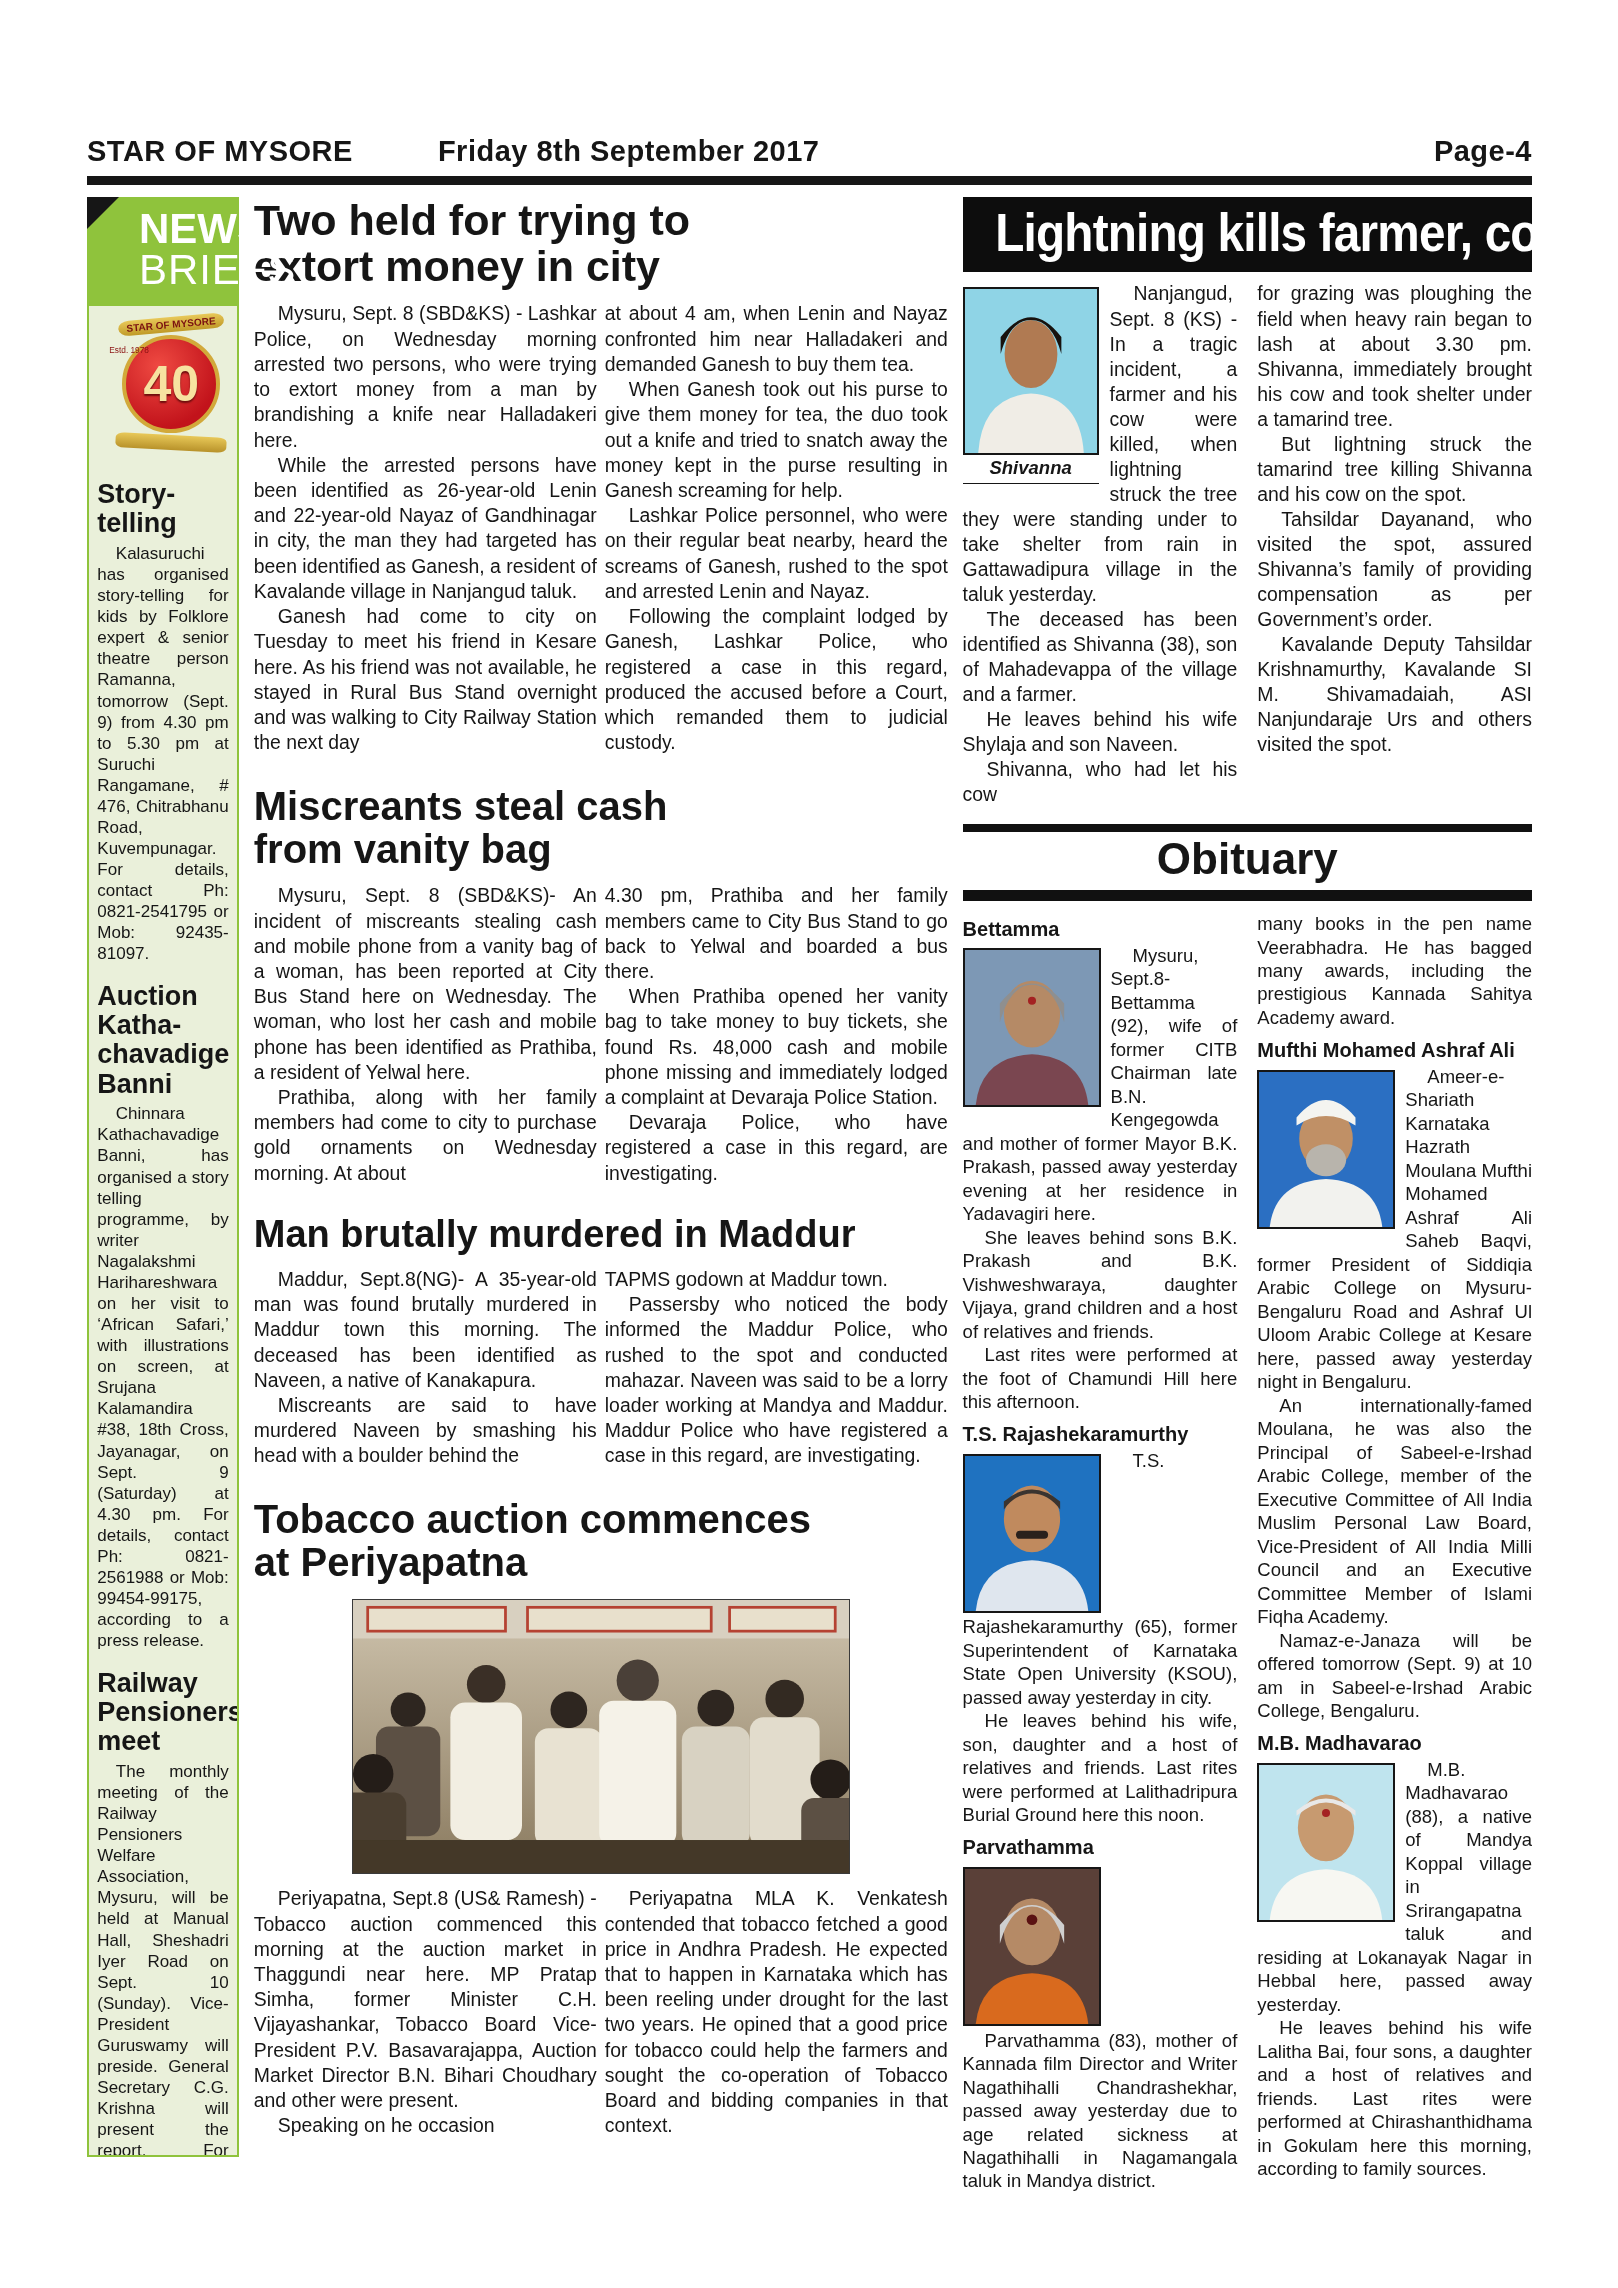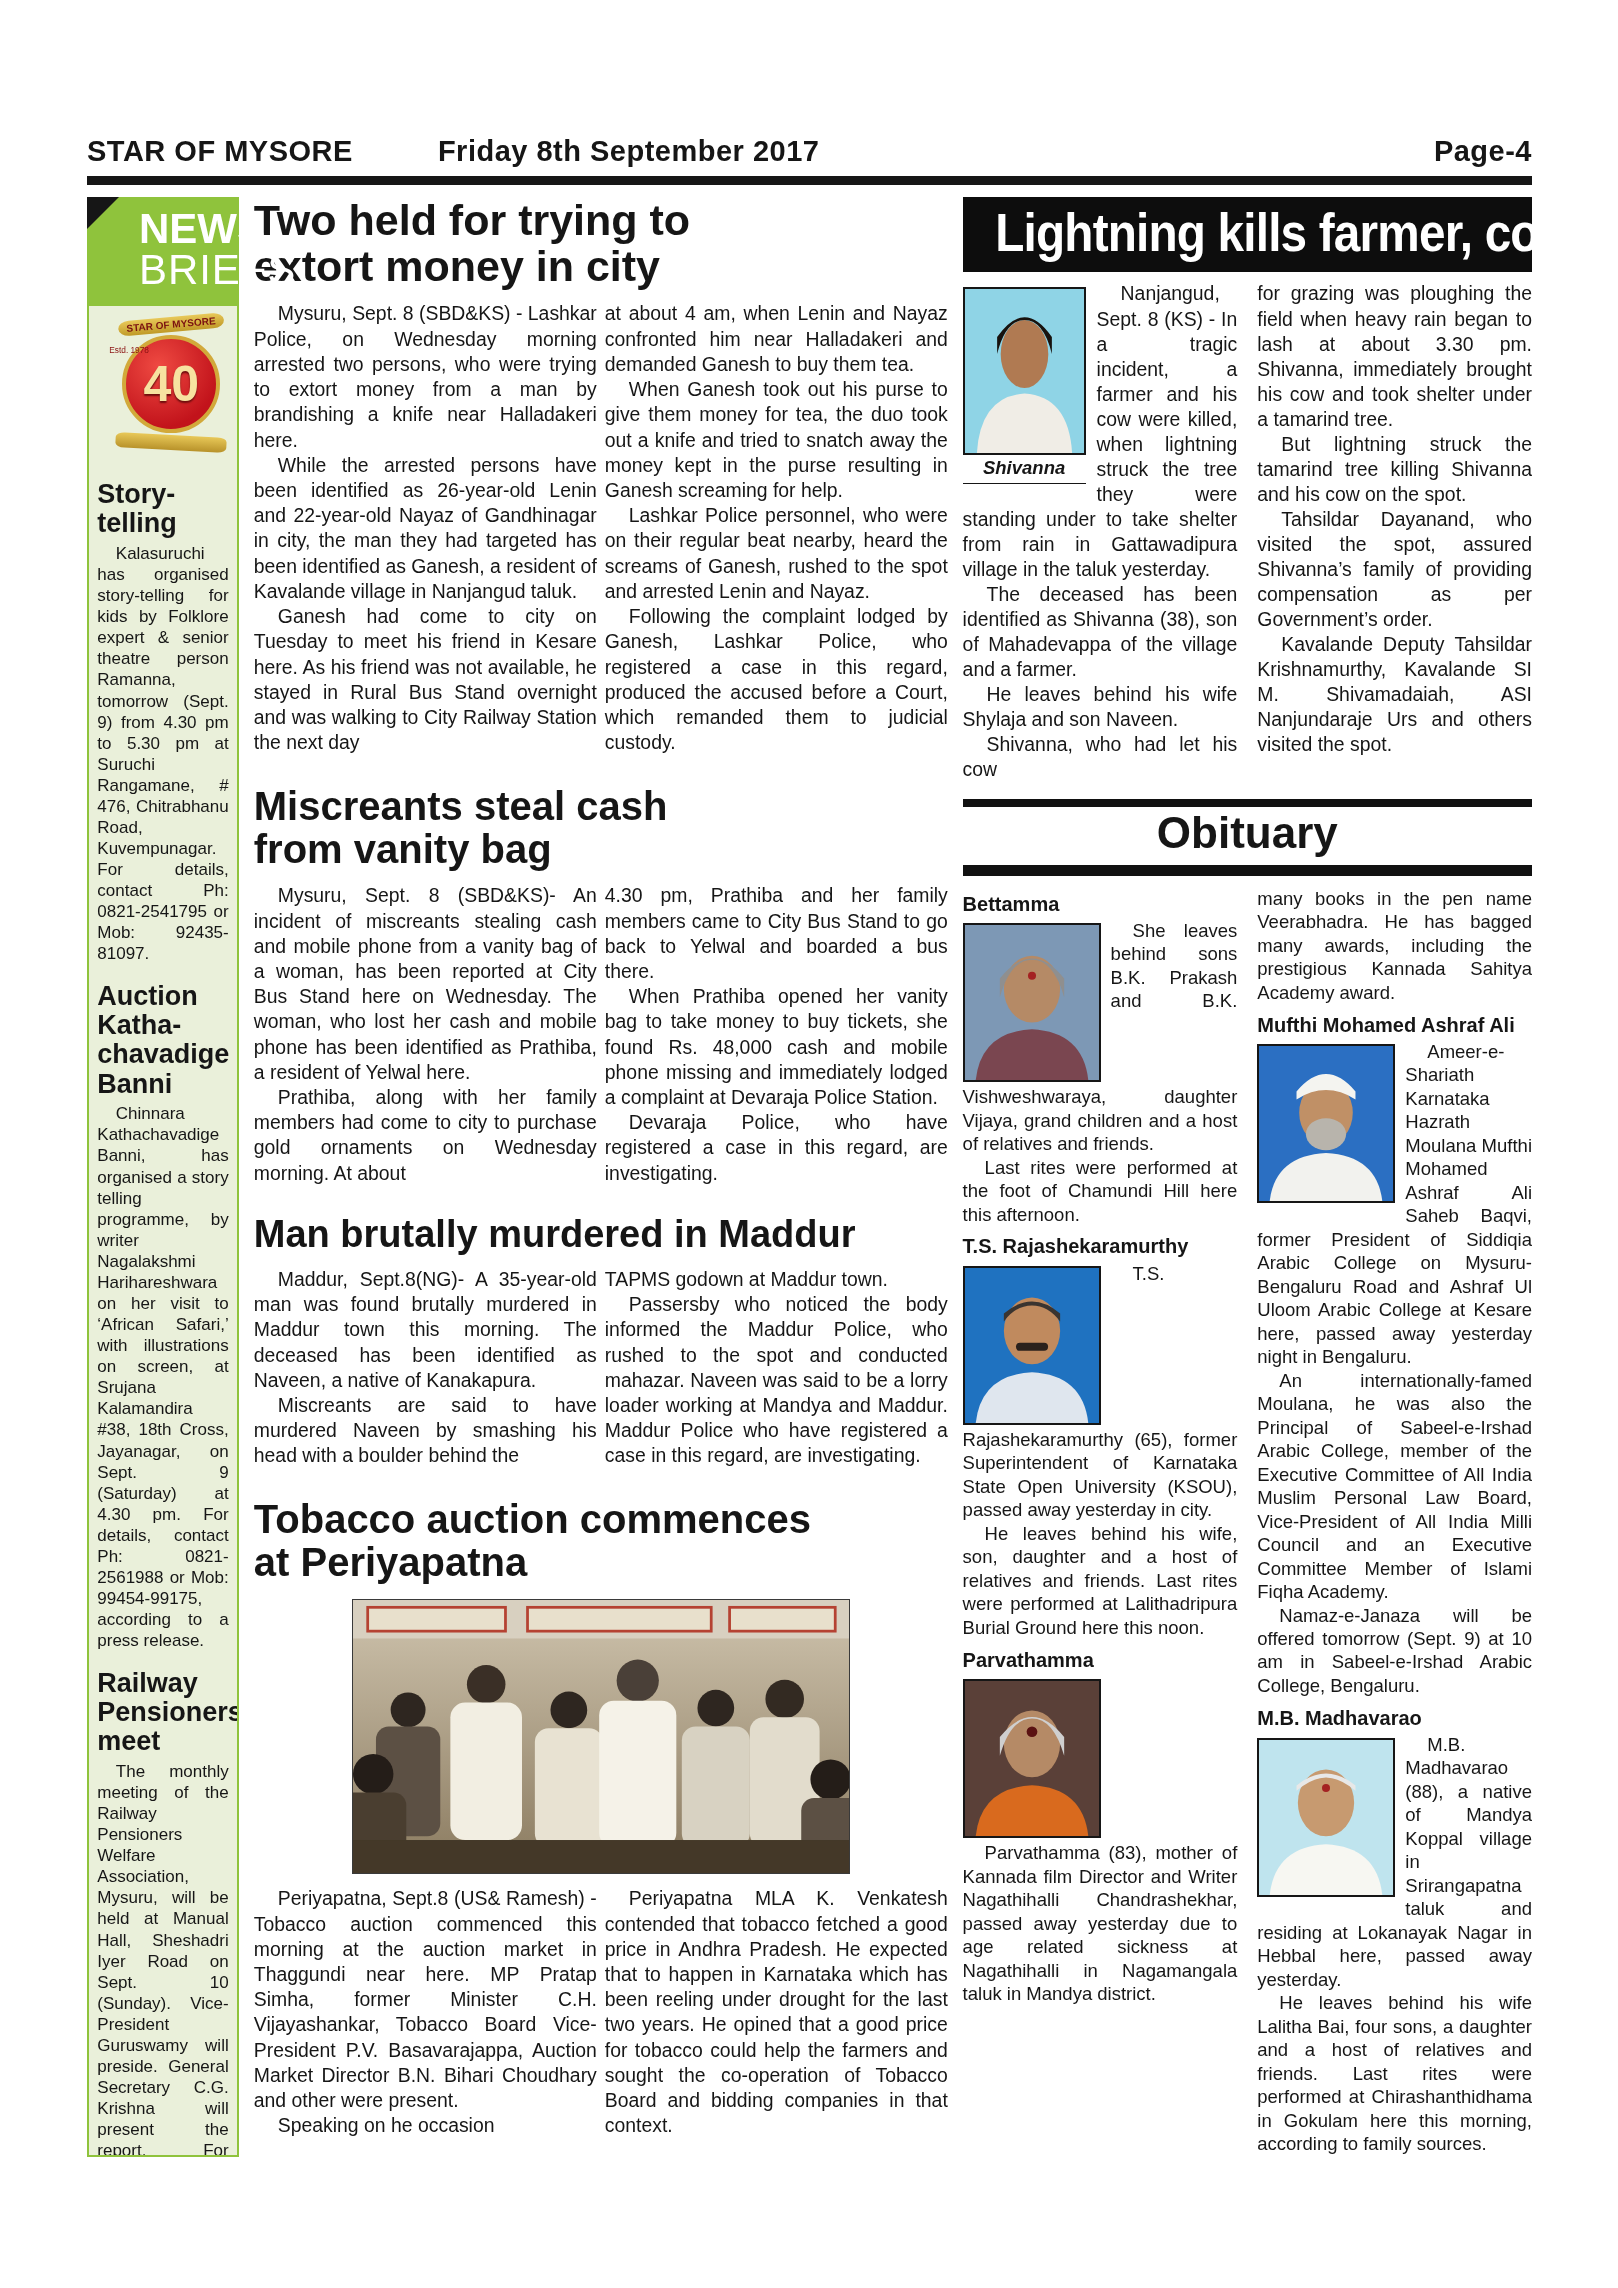--- a/index.html
+++ b/index.html
@@ -51,21 +51,21 @@
   .photo-wide{width:498px;height:275px;margin:14.8px auto 9.2px;border:0.9px solid #3a3a3a;display:block}
   .photo-wide svg{width:100%;height:100%;display:block}
 
   
   section.right{flex:1;min-width:0}
   .banner{background:#0d0d0d;color:#fff;text-align:center;padding:5.5px 0 9.2px;overflow:hidden}
   .banner span{display:inline-block;font-weight:700;font-size:53px;letter-spacing:-0.9px;transform:scaleX(.9);white-space:nowrap}
   #lightning .cols{gap:20px;margin-top:9.2px}
   #lightning .cols .col{line-height:1.29}
 
-  .photo-block{float:left;width:123px;margin:5.5px 11px 1.8px 0}
+  .photo-block{float:left;width:136px;margin:5.5px 11px 1.8px 0}
   .photo-frame{border:2.8px solid #161616;height:168px;overflow:hidden}
   .photo-frame svg{width:100%;height:100%;display:block}
   .photo-cap{font-style:italic;font-weight:700;text-align:center;font-size:18.5px;padding:0.9px 0 2.8px;border-bottom:1.8px solid #161616}
 
   .obit-head{margin-top:16.6px;border-top:8.3px solid #111;border-bottom:11px solid #111;text-align:center;padding:1.8px 0 6.5px;font-size:44px;font-weight:700}
   .obits{display:flex;gap:20px;margin-top:11px}
   .obit-col{flex:1;font-size:18.5px;line-height:1.27;text-align:justify;min-width:0}
   .obit-col p{text-indent:22px}
   .obit-entry{display:flow-root;margin-bottom:3.7px}
   .obit-name{font-weight:700;font-size:20px;margin:4.6px 0 1.8px;text-indent:0}
@@ -283,20 +283,21 @@
             <div class="obit-photo">
               <svg viewBox="0 0 100 116" preserveAspectRatio="none">
                 <rect width="100" height="116" fill="#7d98b5"></rect>
                 <ellipse cx="50" cy="48" rx="21" ry="25" fill="#b58a66"></ellipse>
                 <path d="M26 40 Q50 10 74 40 L74 54 Q66 26 50 26 Q34 26 26 54 Z" fill="#8f8f8f"></path>
                 <circle cx="50" cy="38" r="3" fill="#a42222"></circle>
                 <path d="M8 116 Q12 80 50 78 Q88 80 92 116 Z" fill="#7a4650"></path>
               </svg>
             </div>
             <div>
+                <p>Mysuru, Sept.8- Bettamma (92), wife of former CITB Chairman late B.N. Kengegowda and mother of former Mayor B.K. Prakash, passed away yesterday evening at her residence in Yadavagiri here.</p>
                 <p>She leaves behind sons B.K. Prakash and B.K. Vishweshwaraya, daughter Vijaya, grand children and a host of relatives and friends.</p>
                 <p>Last rites were performed at the foot of Chamundi Hill here this afternoon.</p>
               </div>
           </div>
           <div class="obit-entry">
             <div class="obit-name">T.S. Rajashekaramurthy</div>
             <div class="obit-photo">
               <svg viewBox="0 0 100 116" preserveAspectRatio="none">
                 <rect width="100" height="116" fill="#1f72c0"></rect>
                 <ellipse cx="50" cy="47" rx="21" ry="25" fill="#c08a5e"></ellipse>

